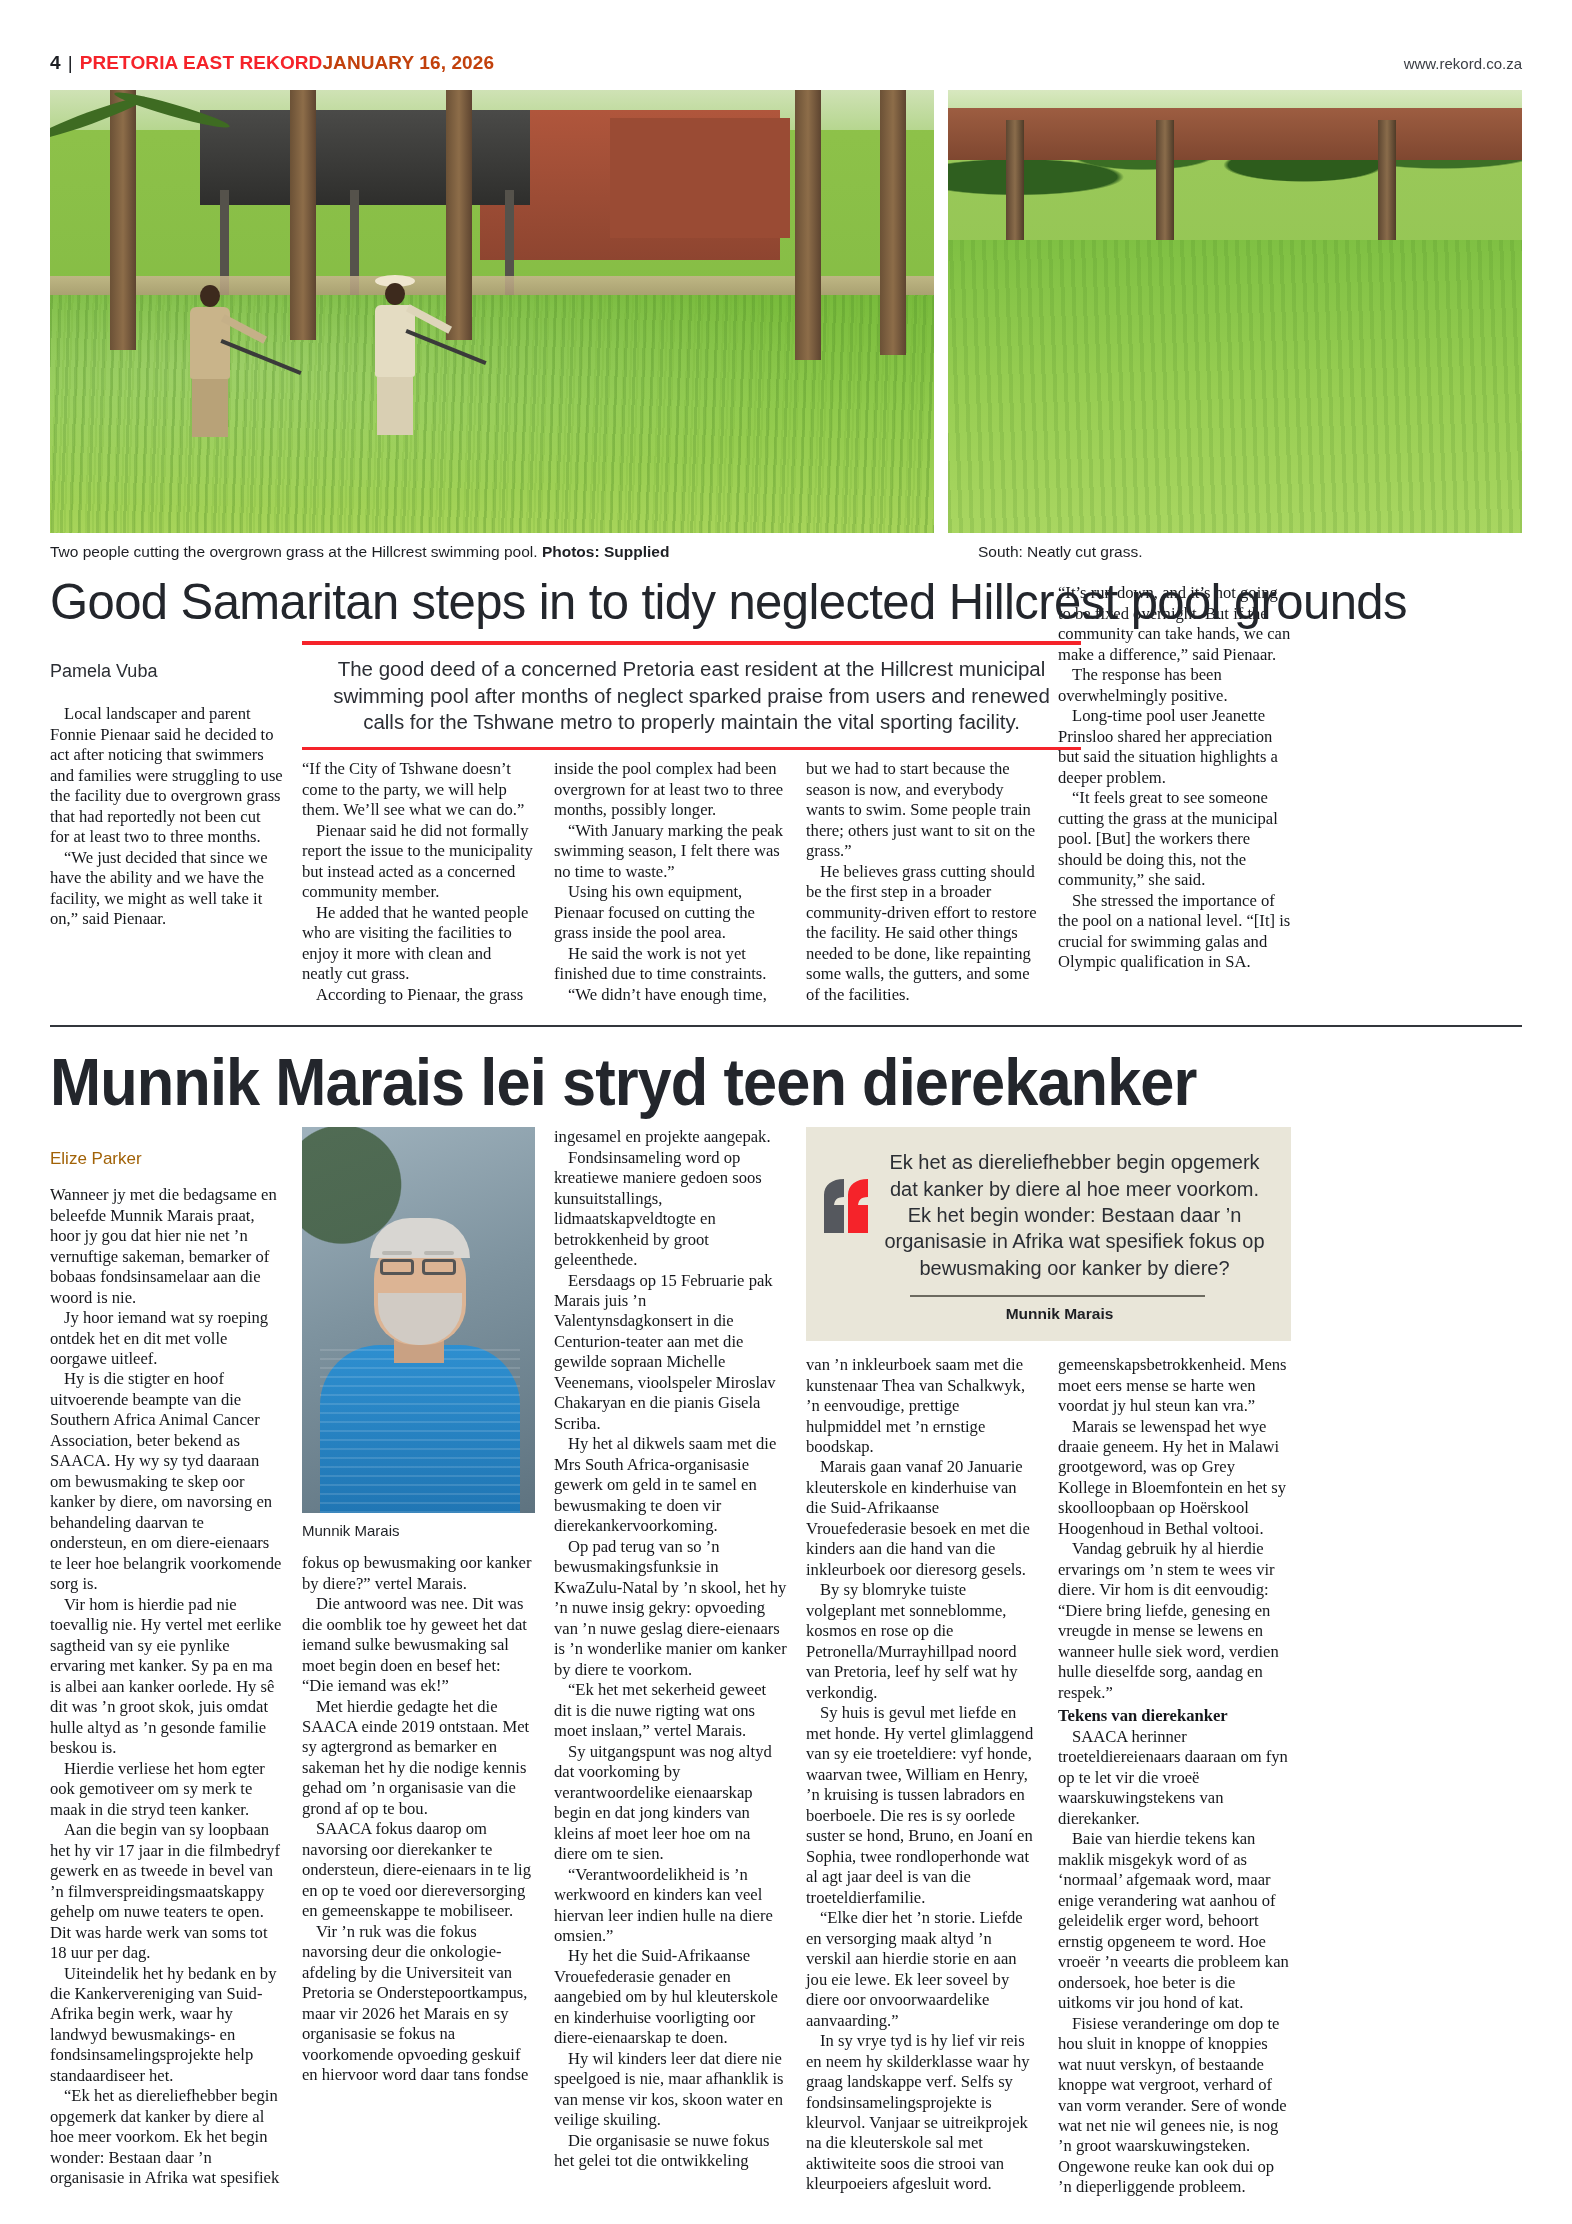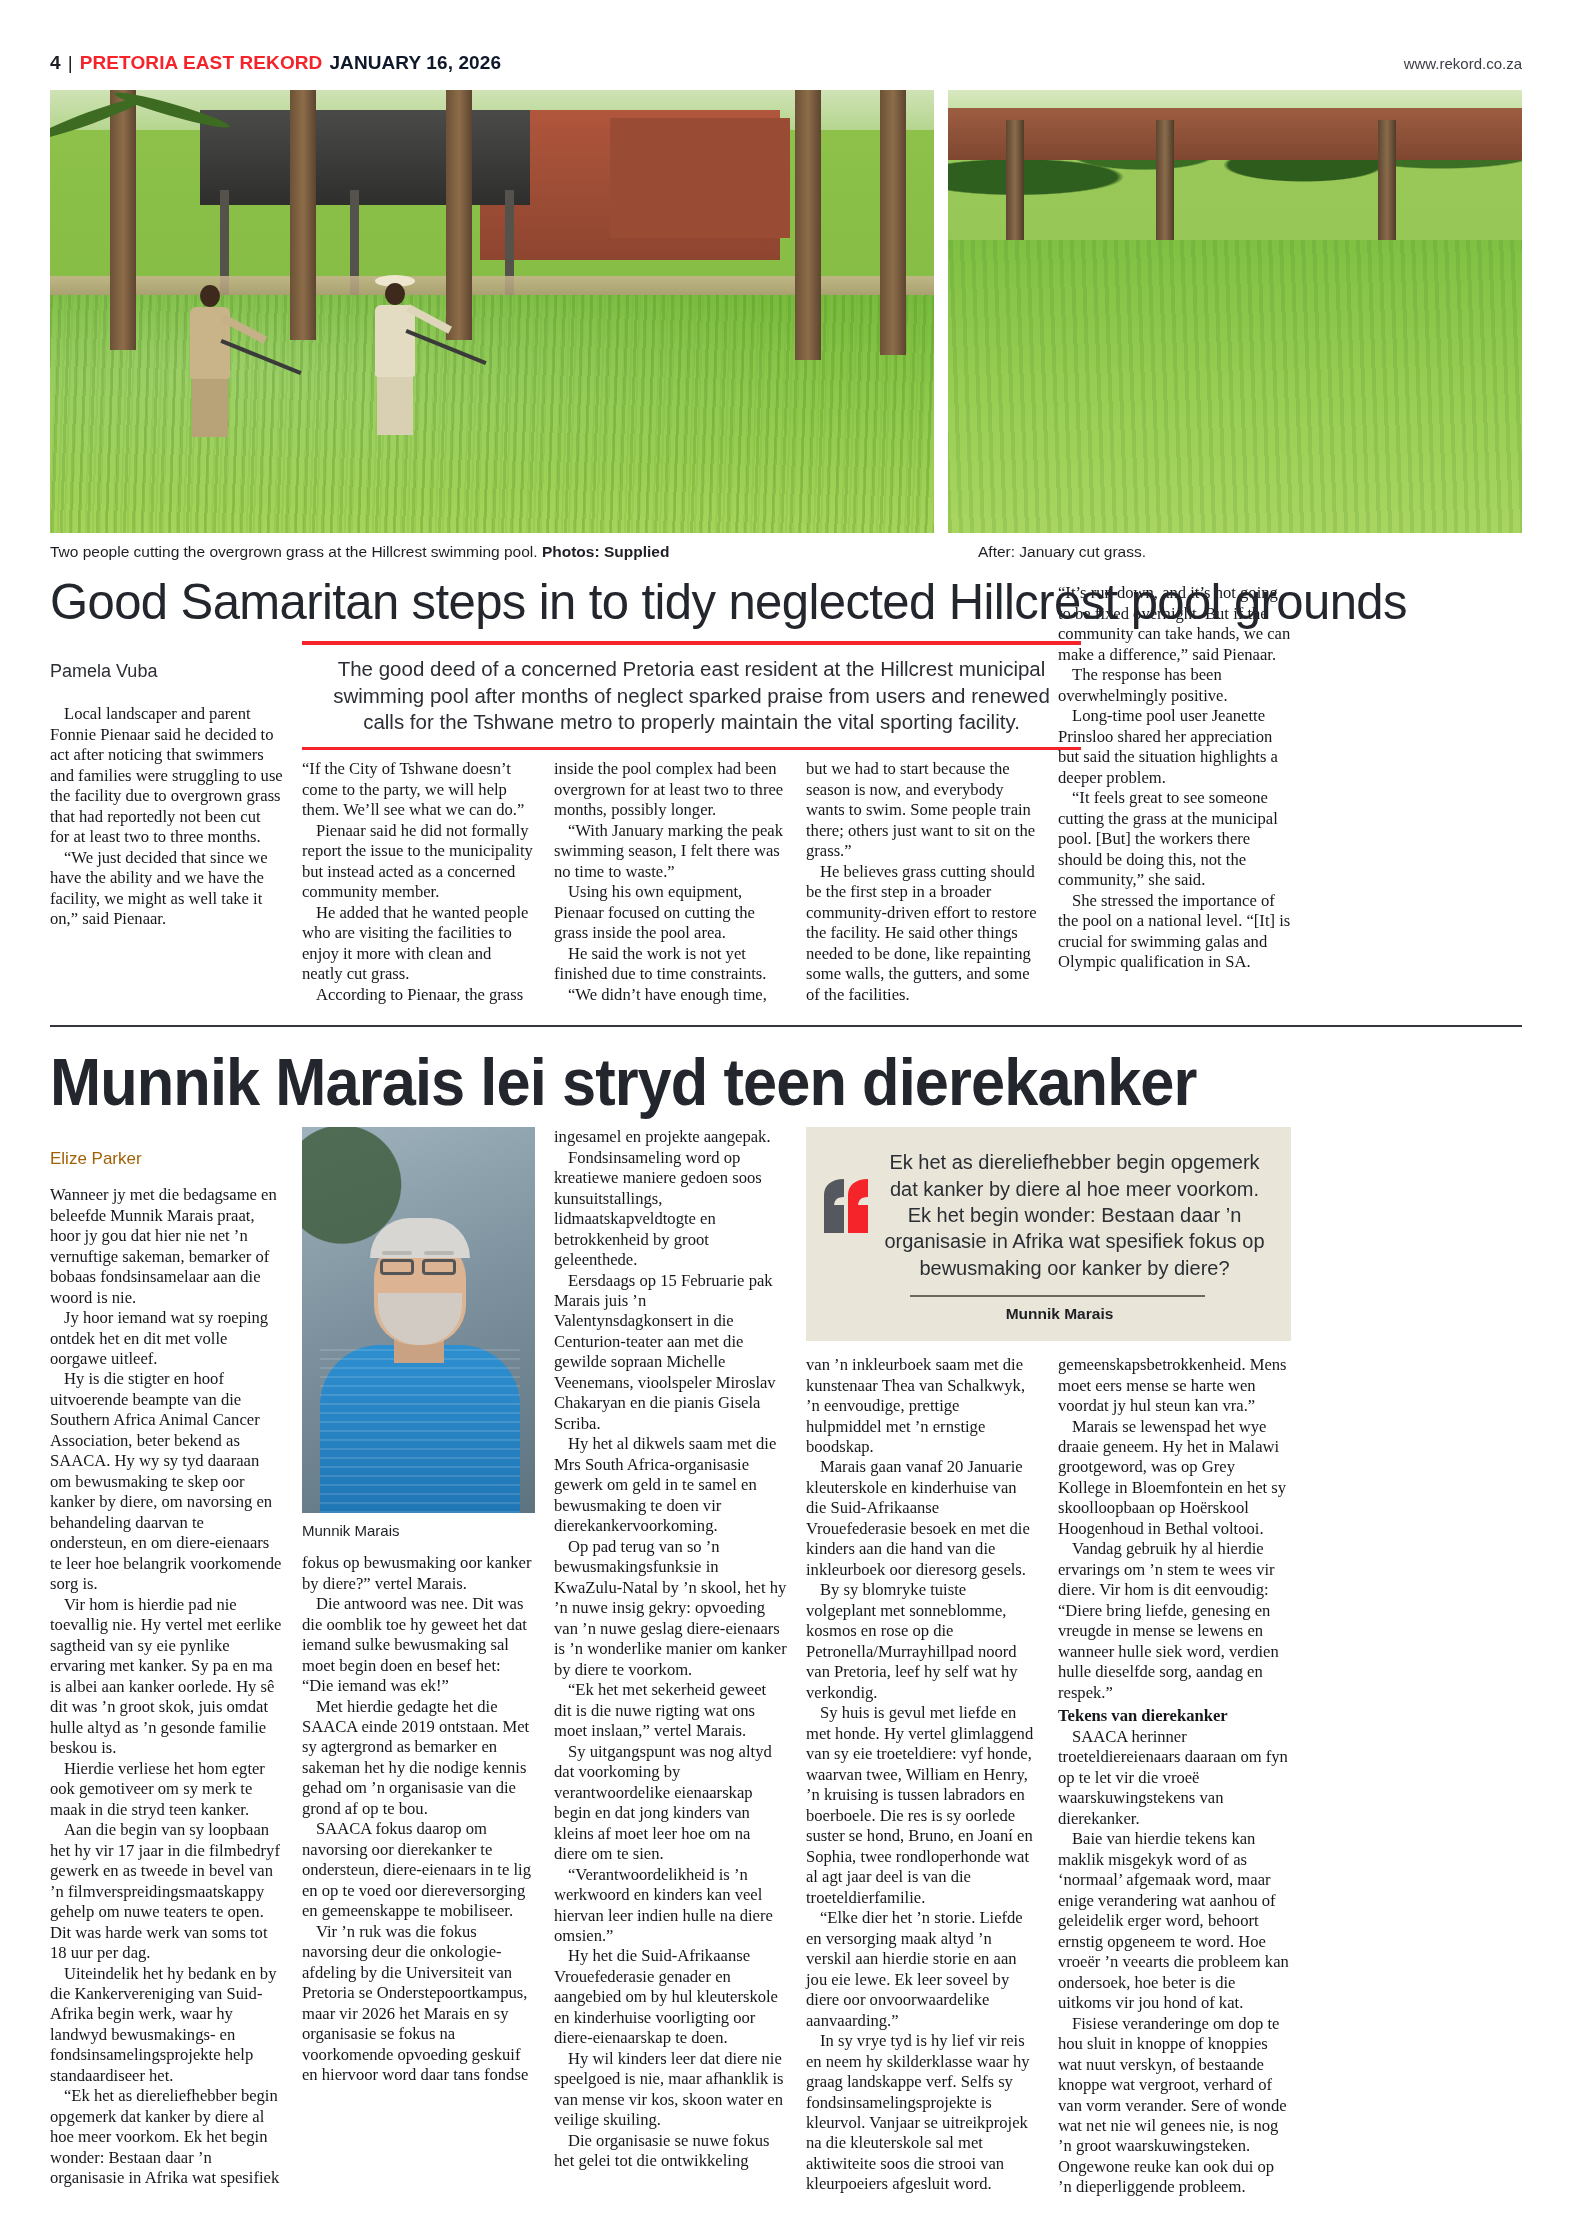--- a/index.html
+++ b/index.html
@@ -15,21 +15,21 @@
 
   
   .masthead {
     display:flex; align-items:baseline; justify-content:space-between;
     padding-top: 52px; padding-bottom: 8px;
   }
   .mast-left { font-size: 19px; font-weight: 700; letter-spacing:.1px; white-space:nowrap; }
   .mast-pageno { color:#1d1f24; }
   .mast-sep { color:#1d1f24; margin: 0 7px; font-weight: 400;}
   .mast-title { color:#f5232a; }
-  .mast-date { color:#0f172a; margin-left:7px; }
+  .mast-date { color:#c2410c; }
   .mast-url { font-size:15px; color:#3a3d44; font-weight:400; }
 
   
   .photos { display:flex; gap:14px; margin-top:8px; }
   .photo-l { width: 884px; height: 443px; position:relative; overflow:hidden; }
   .photo-r { width: 574px; height: 443px; position:relative; overflow:hidden; }
 
   
   .pA { background:
       linear-gradient(#8fc24a 0%, #7cb840 100%);
@@ -222,21 +222,21 @@
       <div class="trunk" style="left:208px; height:160px"></div>
       <div class="trunk" style="left:430px; height:155px"></div>
       <div class="lawn"></div>
     </div>
   </div>
 
   <div class="cap-row">
     <div class="cap cap-l">
       <span>Two people cutting the overgrown grass at the Hillcrest swimming pool. </span><b>Photos: Supplied</b>
     </div>
-    <div class="cap cap-r">After: January cut grass.</div>
+    <div class="cap cap-r">South: Neatly cut grass.</div>
   </div>
 
   <h1 class="hl1">Good Samaritan steps in to tidy neglected Hillcrest pool grounds</h1>
 
   <div class="a1-grid">
 
     <div class="col">
       <div class="byline">Pamela Vuba</div>
       <div class="serif" style="margin-top:22px">
         <p>Local landscaper and parent Fonnie Pienaar said he decided to act after noticing that swimmers and families were struggling to use the facility due to overgrown grass that had reportedly not been cut for at least two to three months.</p>

